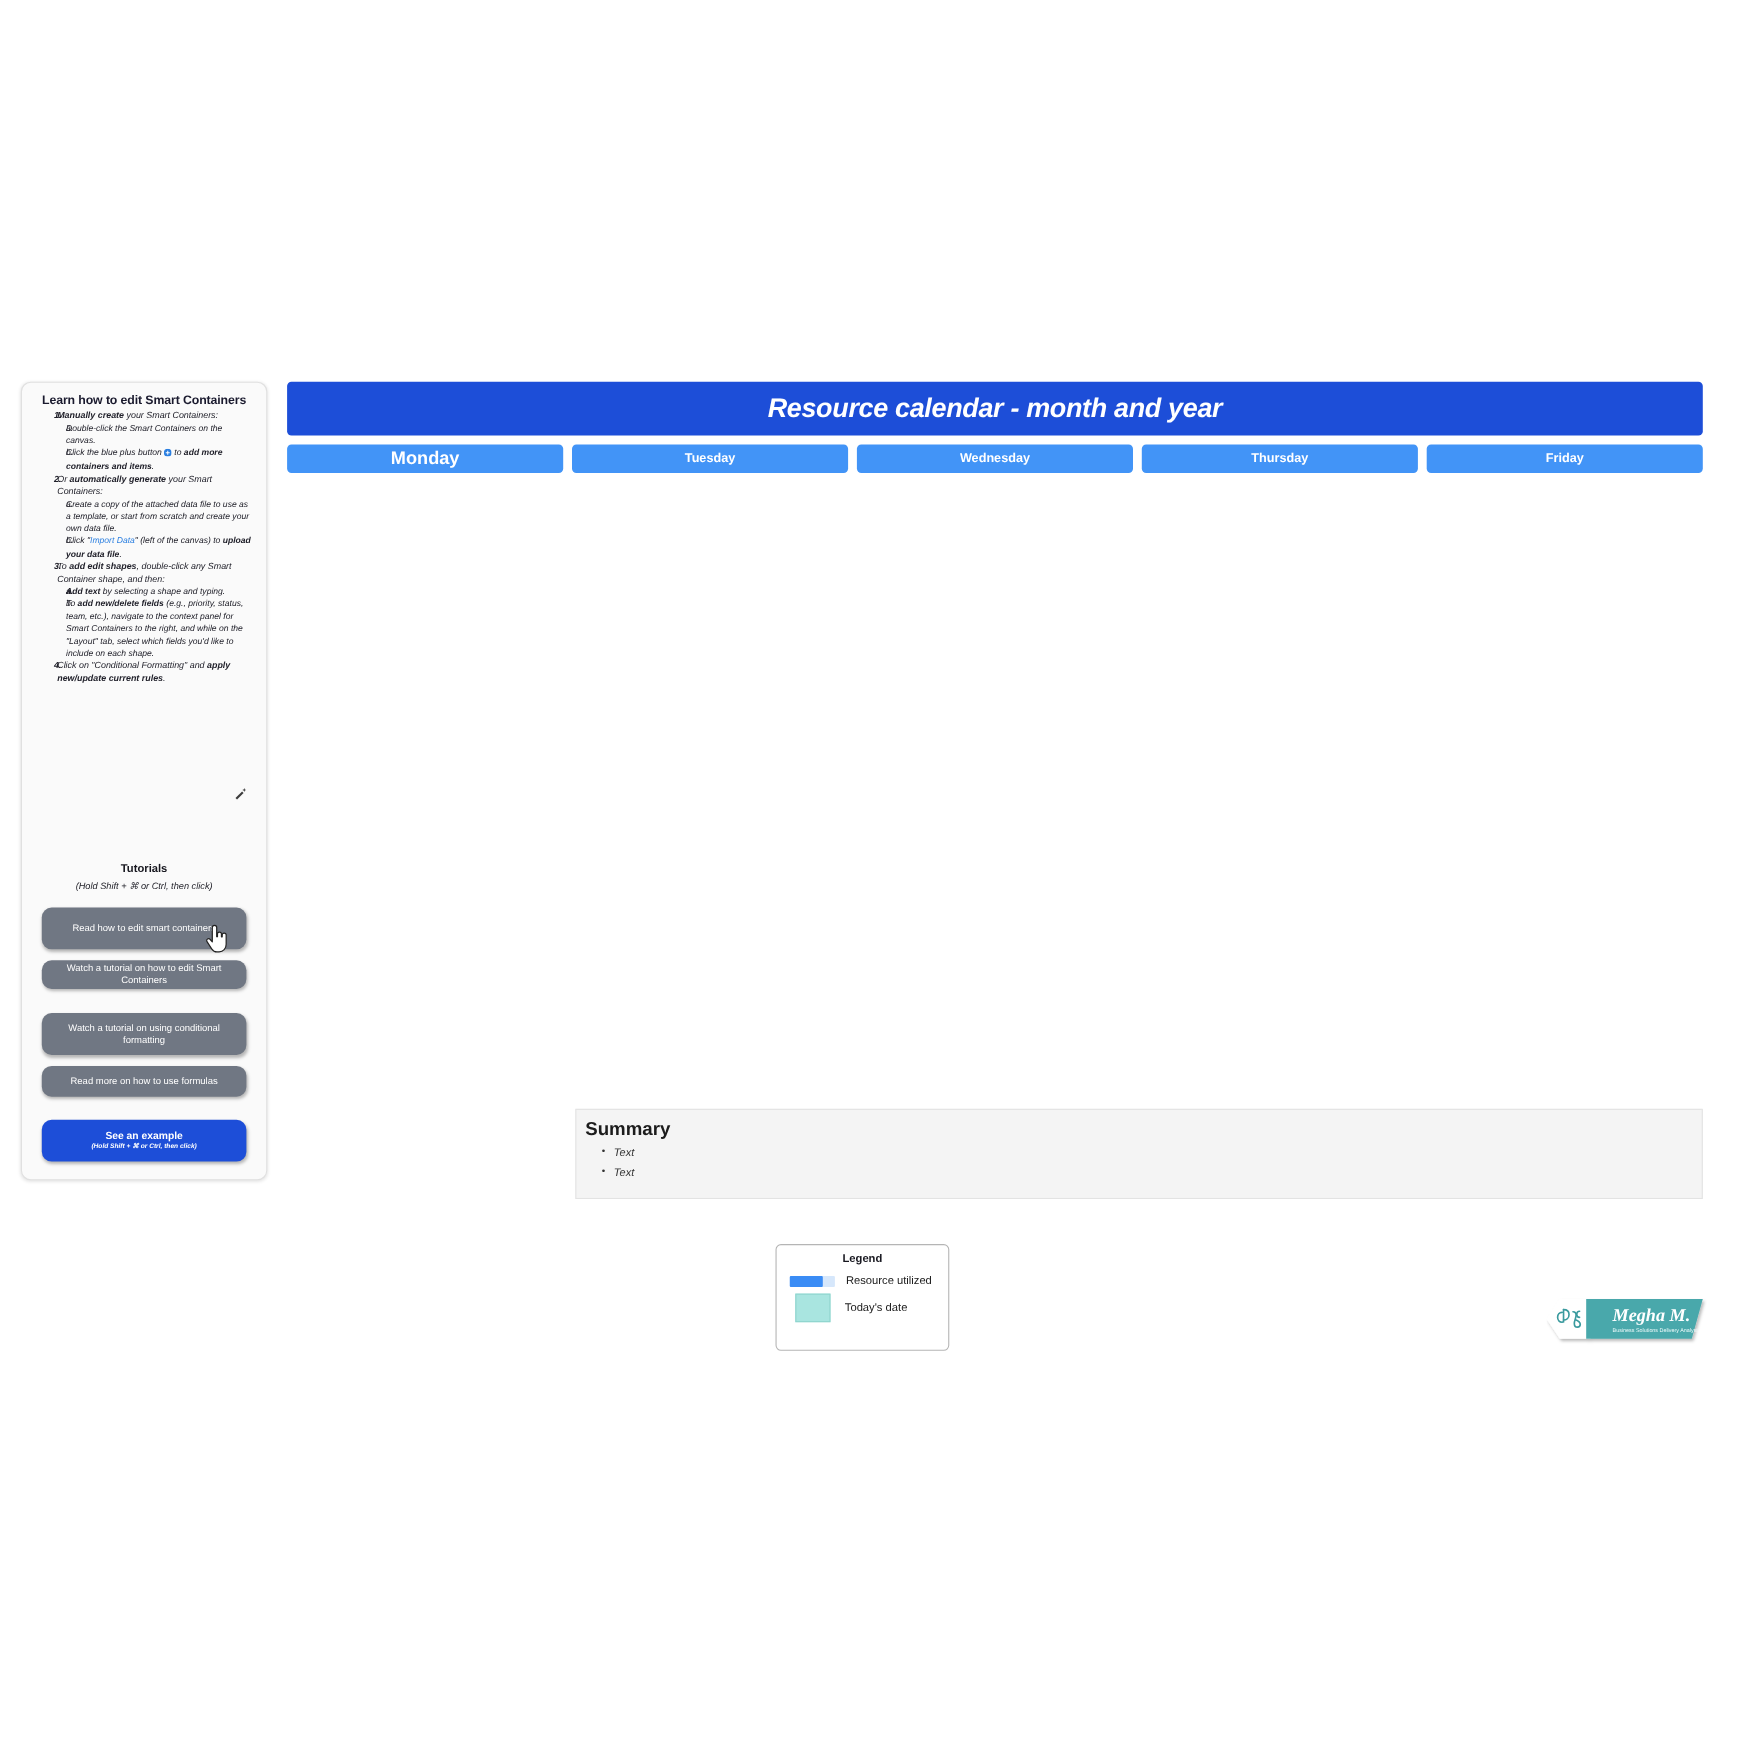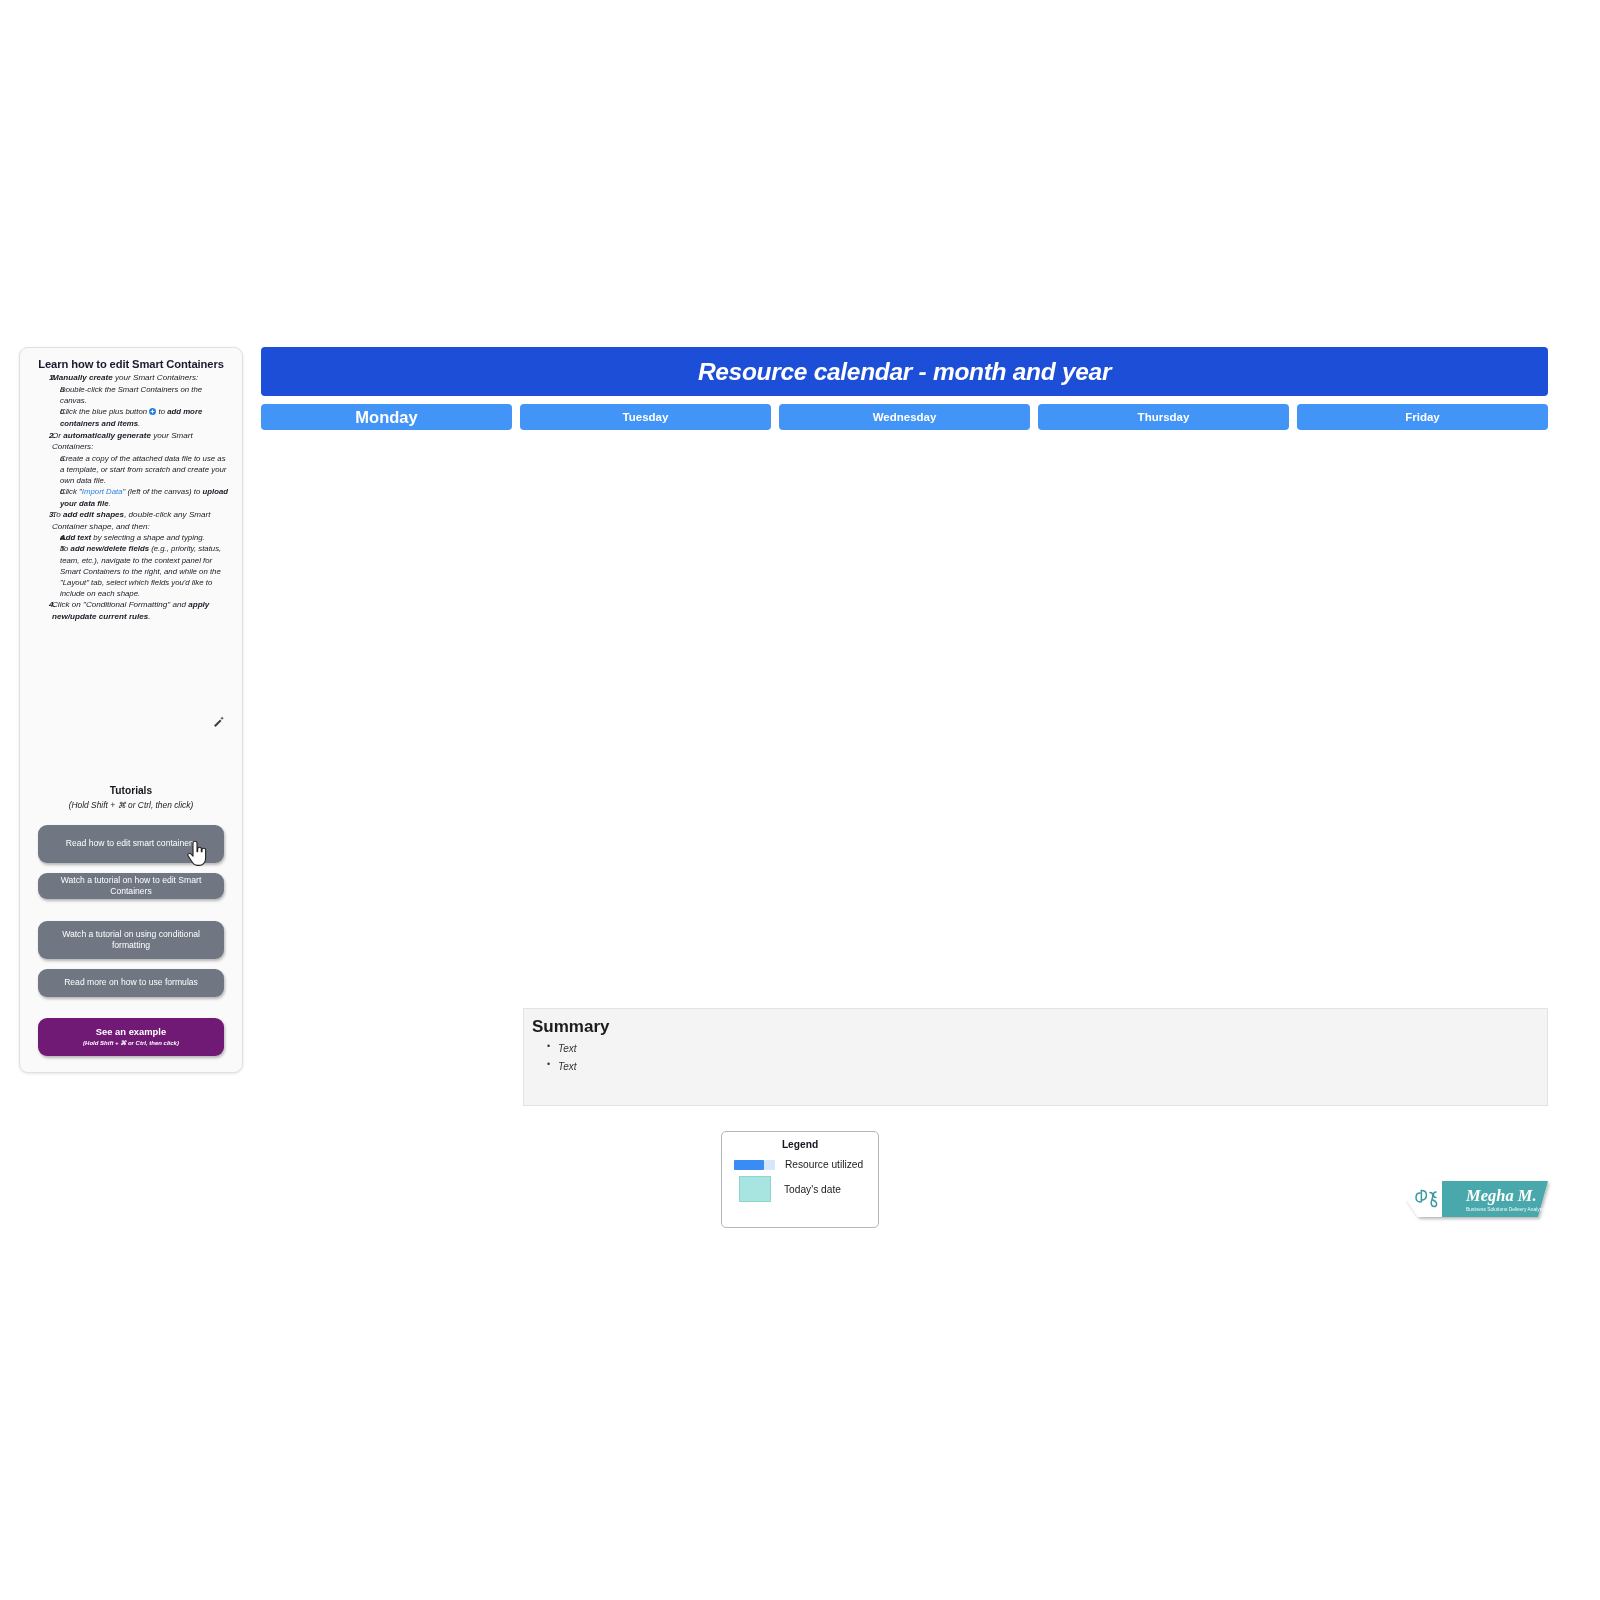--- a/index.html
+++ b/index.html
@@ -55,21 +55,21 @@
     box-shadow: 1px 2px 3px rgba(0,0,0,0.28);
     display: flex; align-items: center; justify-content: center;
     text-align: center; font-size: 8.6px; line-height: 1.32;
     padding: 0 10px;
   }
   .tbtn.b1 { top: 477px; height: 38px; }
   .tbtn.b2 { top: 525px; height: 26px; }
   .tbtn.b3 { top: 573px; height: 38px; }
   .tbtn.b4 { top: 621px; height: 28px; }
   .tbtn.blue {
-    top: 670px; height: 38px; background: #701a75;
+    top: 670px; height: 38px; background: #1d4ed8;
     flex-direction: column; gap: 1px;
   }
   .tbtn.blue .main { font-size: 9.4px; font-weight: bold; }
   .tbtn.blue .sub  { font-size: 6px; font-style: italic; font-weight: bold; }
 
   .hand-cursor {
     position: absolute; left: 186px; top: 840px;
     width: 22px; height: 28px; z-index: 40;
     pointer-events: none;
   }
@@ -90,40 +90,40 @@
   }
   .day-cell {
     flex: 1 1 0; background: #4294f7; border-radius: 4px;
     display: flex; align-items: center; justify-content: center;
     color: #ffffff; font-weight: bold; font-size: 11.5px;
   }
   .day-cell.first { font-size: 16.5px; }
 
   
   .summary-box {
-    position: absolute; left: 523px; top: 1008px; width: 1025px; height: 98px;
+    position: absolute; left: 523px; top: 1008px; width: 1025px; height: 82px;
     background: #f4f4f4; border: 1px solid #e3e3e3;
   }
   .summary-title {
     font-size: 17px; font-weight: bold; color: #1c1c1c;
     margin: 8px 0 0 8px;
   }
   .summary-list { margin: 3px 0 0 0; padding: 0 0 0 34px; list-style: none; }
   .summary-list li {
     font-size: 10px; font-style: italic; color: #333; line-height: 1.75;
     position: relative;
   }
   .summary-list li::before {
     content: "•"; position: absolute; left: -11px; top: -1px; font-size: 9px; font-style: normal;
   }
 
   
   .legend-box {
     position: absolute; left: 705px; top: 1131px; width: 158px; height: 97px;
-    background: #ffffff; border: 1px solid #b5b5b5; border-radius: 5px; margin-left: 16px;
+    background: #ffffff; border: 1px solid #b5b5b5; border-radius: 5px;
   }
   .legend-title {
     text-align: center; font-size: 10.2px; font-weight: bold; color: #17171f;
     margin-top: 7px;
   }
   .legend-row { display: flex; align-items: center; margin: 9px 0 0 12px; }
   .sw-bar {
     width: 41px; height: 10px; background: #d6e7fb; border-radius: 1px; position: relative;
     flex: 0 0 41px;
   }

